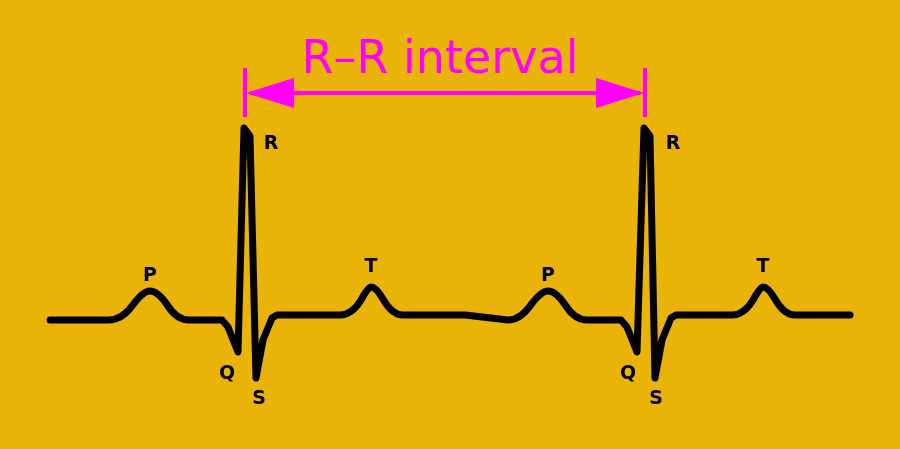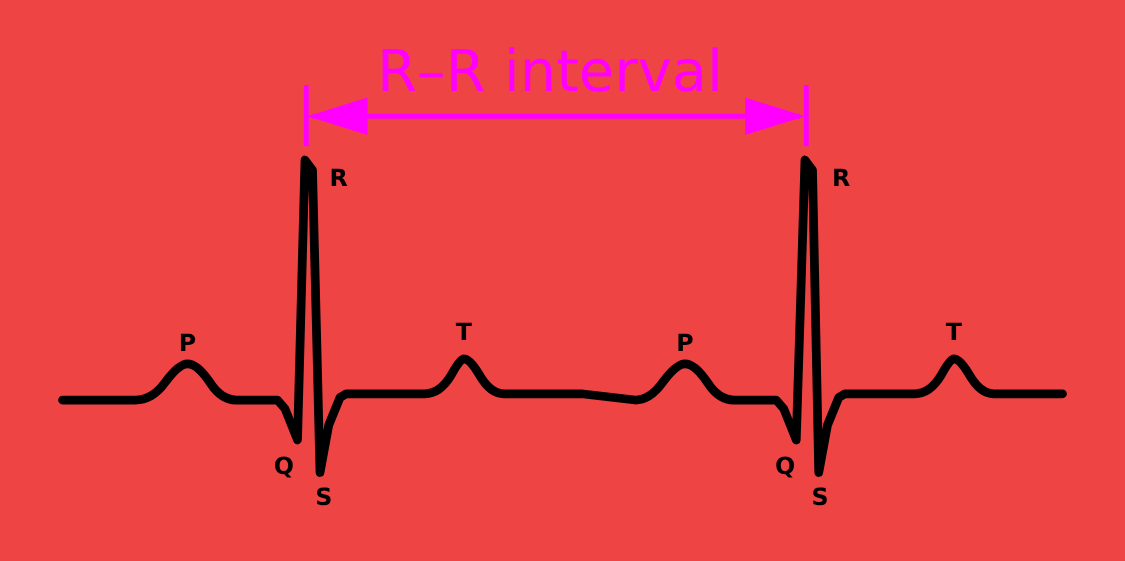--- a/index.html
+++ b/index.html
@@ -11,21 +11,21 @@
     width: 900px;
     height: 449px;
     background: #f5f5f5;
     font-family: "DejaVu Sans", "Liberation Sans", sans-serif;
     overflow: hidden;
   }
   #figure {
     position: relative;
     width: 900px;
     height: 449px;
-    background: #ef4444;
+    background: #eab308;
   }
   #ecg-svg {
     position: absolute;
     top: 0;
     left: 0;
     width: 900px;
     height: 449px;
     display: block;
   }
   .wave-label {

